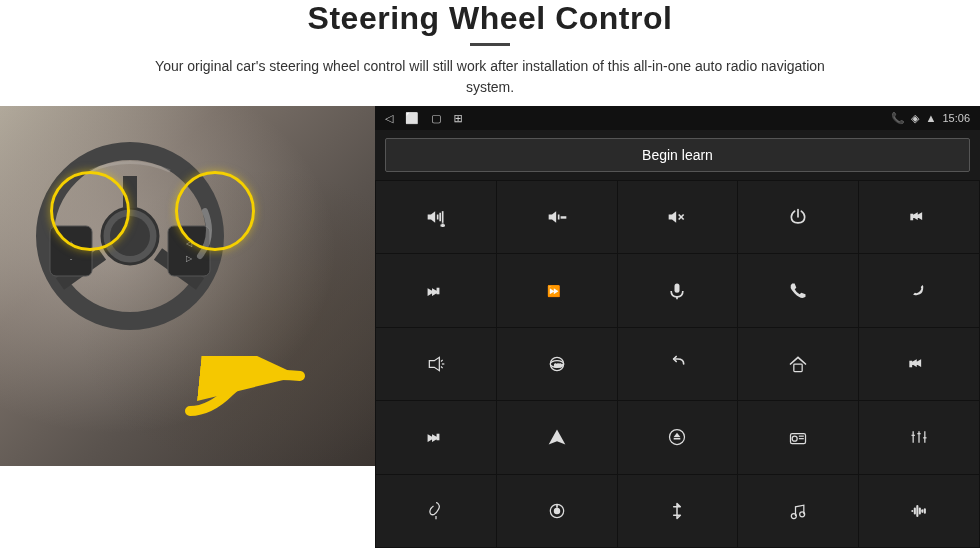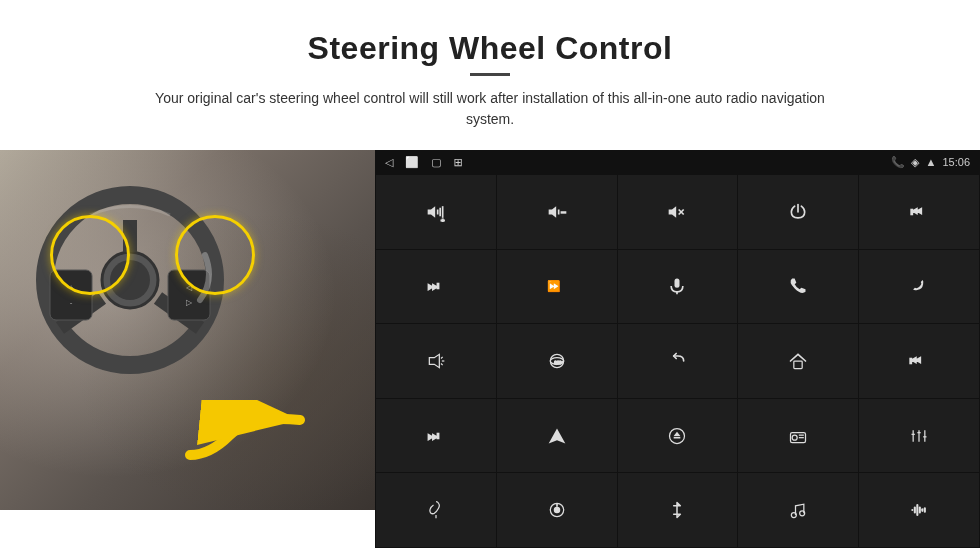--- a/index.html
+++ b/index.html
@@ -14,21 +14,21 @@
     .page-wrapper {
       width: 980px;
       height: 548px;
       display: flex;
       flex-direction: column;
       align-items: center;
     }
 
     .header-section {
       text-align: center;
-      padding: 30px 40px 8px;
+      padding: 0 40px 8px;
       width: 100%;
     }
 
     .main-title {
       font-size: 32px;
       font-weight: 900;
       color: #222;
       letter-spacing: 0.5px;
       margin-bottom: 6px;
     }
@@ -38,21 +38,21 @@
       height: 3px;
       background: #444;
       margin: 0 auto 10px;
     }
 
     .subtitle {
       font-size: 14px;
       color: #333;
       line-height: 1.5;
       max-width: 700px;
-      margin: 12px auto;
+      margin: 0 auto;
     }
 
     .content-row {
       display: flex;
       width: 100%;
       flex: 1;
     }
 
     
     .car-image-section {
@@ -280,20 +280,23 @@
             <span class="status-icon">⊞</span>
           </div>
           <div class="status-right">
             <span class="status-icon">📞</span>
             <span class="status-icon">◈</span>
             <span class="status-icon">▲</span>
             <span class="status-icon">15:06</span>
           </div>
         </div>
 
+        <div class="begin-learn-row">
+          <button class="begin-learn-btn">Begin learn</button>
+        </div>
 
         <div class="controls-grid">
 
           <div class="ctrl-btn">
             <svg class="svg-icon" viewBox="0 0 24 24">
                 <polygon points="11,5 6,9 2,9 2,15 6,15 11,19" fill="#ddd" stroke="none"></polygon>
                 <line x1="14" y1="9" x2="14" y2="15" stroke="#ddd" stroke-width="2"></line>
                 <line x1="17" y1="7" x2="17" y2="17" stroke="#ddd" stroke-width="2"></line>
                 <line x1="20" y1="5" x2="20" y2="19" stroke="#ddd" stroke-width="2"></line>
                 <text x="18" y="24" fill="#ddd" font-size="7" font-weight="bold">+</text>

